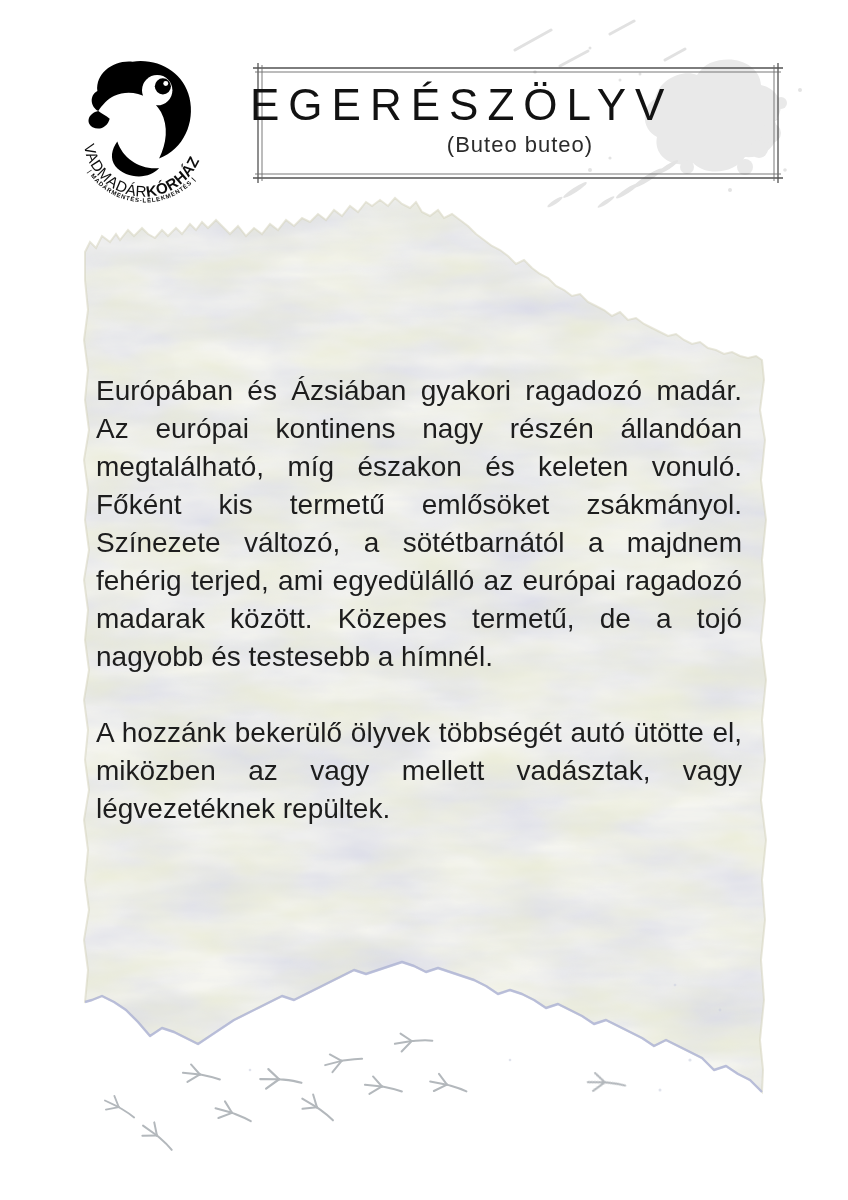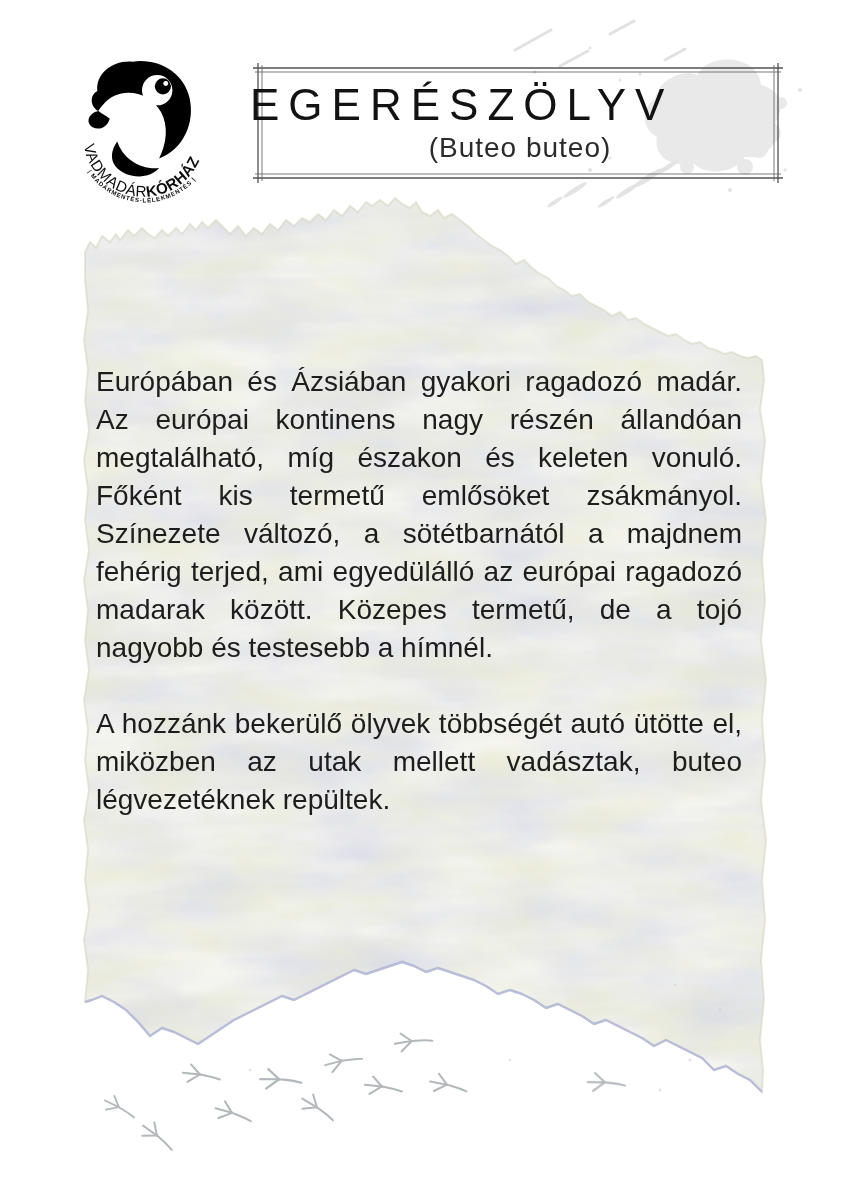--- a/index.html
+++ b/index.html
@@ -14,31 +14,31 @@
   .arc-main{font-size:16px;letter-spacing:.5px;font-weight:400;}
   .arc-main .b{font-weight:700;}
   .arc-sub{font-size:6.4px;letter-spacing:.9px;font-weight:700;}
 
   
   .titlecard{left:250px;top:60px;width:540px;height:130px;}
   .titlecard .frame{position:absolute;left:0;top:0;}
   .title{position:absolute;left:0;top:20px;width:100%;text-align:left;
          font-size:44px;letter-spacing:9px;color:#121212;font-weight:400;}
   .subtitle{position:absolute;left:0;top:72px;width:100%;text-align:center;
-            font-size:28px;letter-spacing:1px;color:#2b2b2b;font-weight:400;}
+            font-size:22px;letter-spacing:1px;color:#2b2b2b;font-weight:400;}
 
   
   .scratches{left:460px;top:8px;}
   .splash{left:530px;top:50px;}
 
   
   .paper{left:50px;top:190px;}
 
   
-  .bodytext{left:96px;top:363px;width:646px;color:#1d1d1d;
+  .bodytext{left:96px;top:372px;width:646px;color:#1d1d1d;
             font-size:28px;line-height:38px;text-align:justify;}
   .bodytext p{margin:0;}
   .bodytext p.gap{margin-top:38px;}
 </style>
 </head>
 <body>
 
 <div class="page">
 
   <svg class="abs scratches" width="360" height="150" viewBox="0 0 360 150">
@@ -183,16 +183,16 @@
         <circle cx="670" cy="820" r="1.4"></circle>
       <circle cx="625" cy="795" r="1.3"></circle>
         <circle cx="610" cy="900" r="1.5"></circle>
       <circle cx="460" cy="870" r="1.3"></circle>
         <circle cx="200" cy="880" r="1.3"></circle>
     </g>
   </svg>
 
   <div class="abs bodytext">
     <p>Európában és Ázsiában gyakori ragadozó madár. Az európai kontinens nagy részén állandóan megtalálható, míg északon és keleten vonuló. Főként kis termetű emlősöket zsákmányol. Színezete változó, a sötétbarnától a majdnem fehérig terjed, ami egyedülálló az európai ragadozó madarak között. Közepes termetű, de a tojó nagyobb és testesebb a hímnél.</p>
-    <p class="gap">A hozzánk bekerülő ölyvek többségét autó ütötte el, miközben az utak mellett vadásztak, buteo légvezetéknek repültek.</p>
+    <p class="gap">A hozzánk bekerülő ölyvek többségét autó ütötte el, miközben az vagy mellett vadásztak, vagy légvezetéknek repültek.</p>
   </div>
 
 </div>
 
 </body></html>

